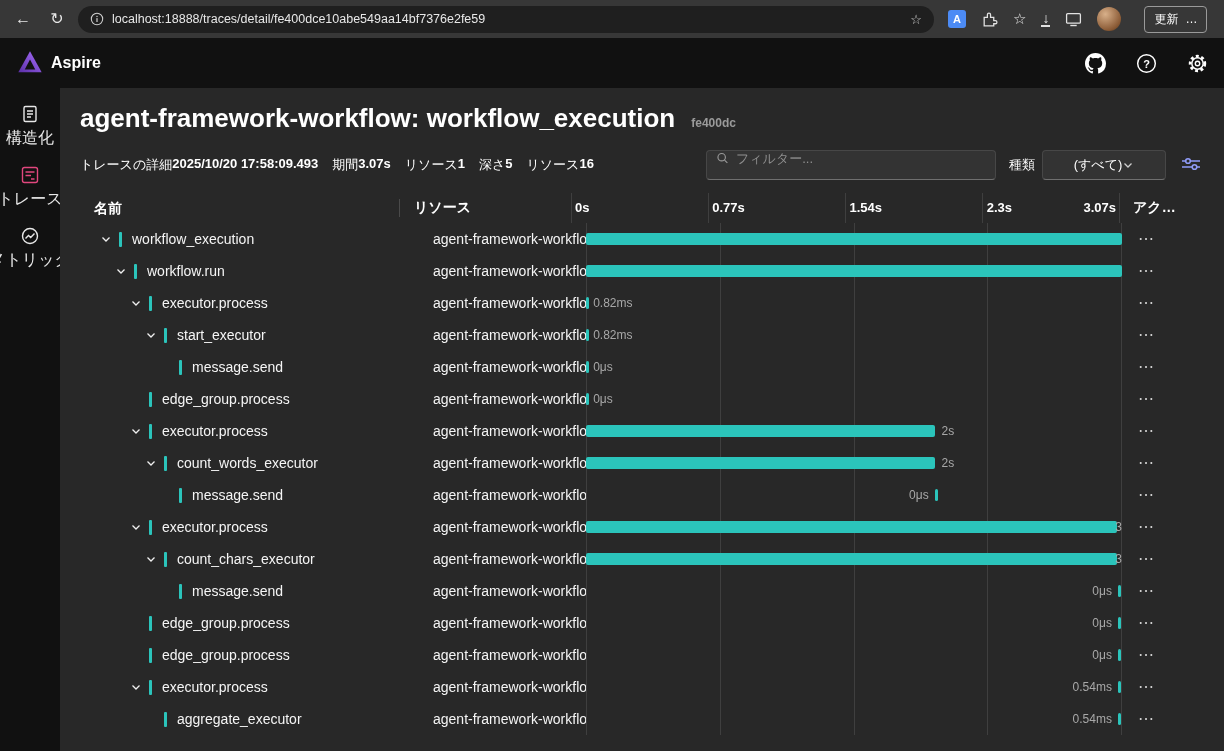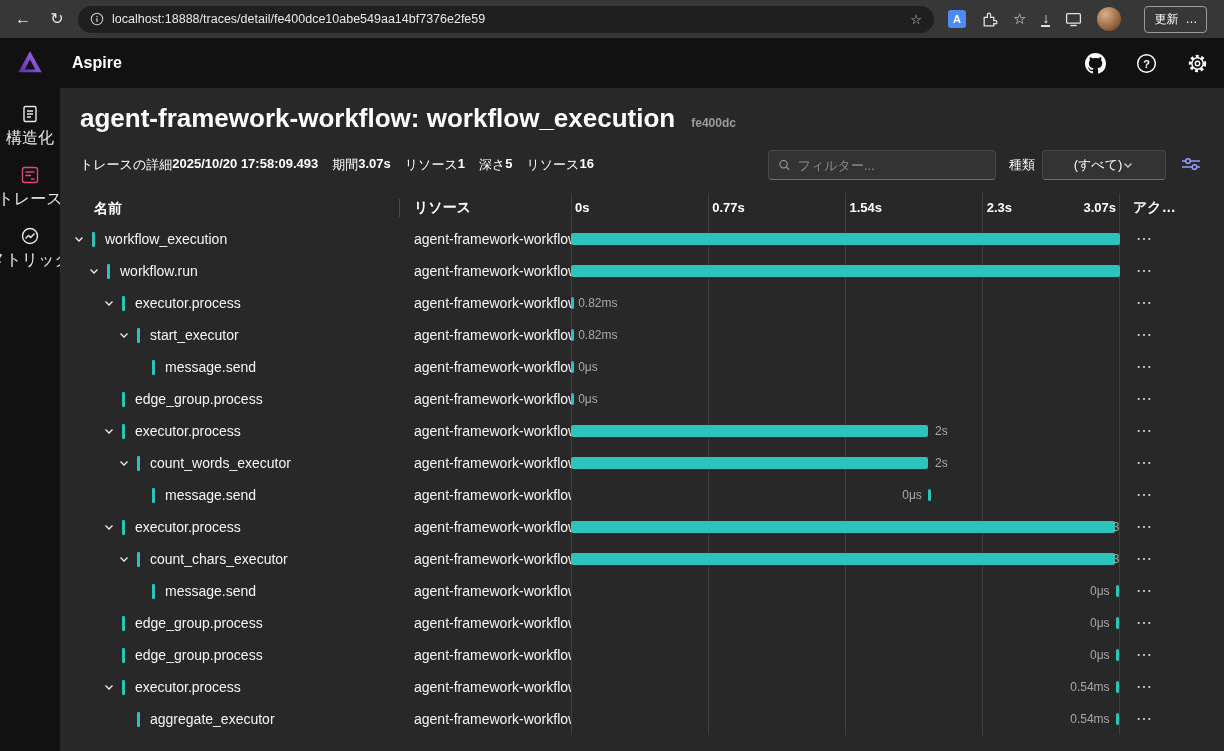--- a/index.html
+++ b/index.html
@@ -23,21 +23,21 @@
   .dl-icon { color:#e2e2e2; font-size:14px; border-bottom:2px solid #e2e2e2;
     line-height:13px; padding:0 1px; }
   .avatar { width:24px; height:24px; border-radius:50%;
     background:radial-gradient(circle at 35% 30%, #d8b08a, #8a5a35 70%, #4d2e15); }
   .update-btn { border:1px solid #9a9a9a; color:#fff; border-radius:4px; height:27px;
     padding:9px 9px; background:transparent; font-size:12px; display:flex;
     align-items:center; gap:7px; margin-left:8px; cursor:pointer; white-space:nowrap; }
 
   
   .appbar { height:50px; background:#111; display:flex; align-items:center;
-    padding:0 0 0 16px; gap:28px; }
+    padding:0 0 0 16px; gap:7px; }
   .logo { width:28px; height:28px; display:block; }
   .brand { color:#fff; font-size:16px; font-weight:600; }
   .appbar-right { margin-left:auto; display:flex; gap:30px; align-items:center;
     padding-right:16px; }
   .appbar-right svg { display:block; }
 
   
   .shell { display:flex; height:663px; }
   .sidebar { width:60px; background:#111; padding-top:8px; display:flex;
     flex-direction:column; align-items:center; }
@@ -49,23 +49,23 @@
 
   
   .page-head { padding:15px 12px 0 20px; }
   h1 { color:#fff; font-size:26px; font-weight:600; display:flex;
     align-items:baseline; gap:16px; white-space:nowrap; }
   .trace-id { font-size:12px; color:#9a9a9a; font-weight:700; }
   .meta-row { display:flex; align-items:center; margin-top:16px; font-size:13px;
     color:#fff; }
   .meta-item { display:flex; margin-right:14px; white-space:nowrap; }
   .meta-value { font-weight:700; }
-  .filter-box { margin-left:auto; width:228px; height:30px; background:#333;
+  .filter-box { margin-left:auto; width:290px; height:30px; background:#333;
     border:1px solid #474747; border-bottom-color:#6f6f6f; border-radius:4px;
-    display:flex; align-items:center; padding:0 9px; gap:7px; }
+    display:flex; align-items:flex-start; padding:0 9px; gap:7px; }
   .filter-box input { background:transparent; border:none; outline:none; color:#ddd;
     font-size:13px; width:100%; }
   .filter-box input::placeholder { color:#8f8f8f; }
   .type-label { margin-left:13px; margin-right:7px; white-space:nowrap; }
   .select { width:124px; height:30px; background:#333; border:1px solid #474747;
     border-bottom-color:#6f6f6f; border-radius:4px; display:flex; align-items:center;
     justify-content:center; padding:0 9px; color:#fff; font-size:13px;
     cursor:pointer; white-space:nowrap; }
   .options-btn { margin:0 10px 0 14px; background:none; border:none; cursor:pointer; }
 
@@ -86,21 +86,21 @@
 
   .gridlines { background-image:
       linear-gradient(#3f3f3f,#3f3f3f), linear-gradient(#3f3f3f,#3f3f3f),
       linear-gradient(#3f3f3f,#3f3f3f), linear-gradient(#3f3f3f,#3f3f3f),
       linear-gradient(#3f3f3f,#3f3f3f);
     background-size:1px 100%; background-repeat:no-repeat;
     background-position:0 0, 25% 0, 50% 0, 75% 0, 100% 0; }
 
   .trow { display:flex; height:32px; align-items:center; font-size:14px; color:#f5f5f5; }
   .cell-name { width:340px; display:flex; align-items:center; height:100%;
-    padding-left:6px; overflow:hidden; white-space:nowrap; }
+    padding-left:6px; overflow:hidden; white-space:nowrap;margin-left:27px; }
   .indent { flex:none; }
   .chev { width:26px; flex:none; display:flex; justify-content:center; cursor:pointer; }
   .marker { width:3px; height:15px; background:var(--teal); border-radius:1px;
     margin-right:10px; flex:none; }
   .cell-resource { width:171px; padding-left:14px; white-space:nowrap; overflow:hidden; }
   .cell-timeline { width:549px; position:relative; height:100%; overflow:hidden; }
   .bar { position:absolute; top:10px; height:12px; background:var(--teal);
     border-radius:2px; }
   .dur { position:absolute; top:0; line-height:32px; font-size:12px; color:#a8a8a8;
     white-space:nowrap; }

